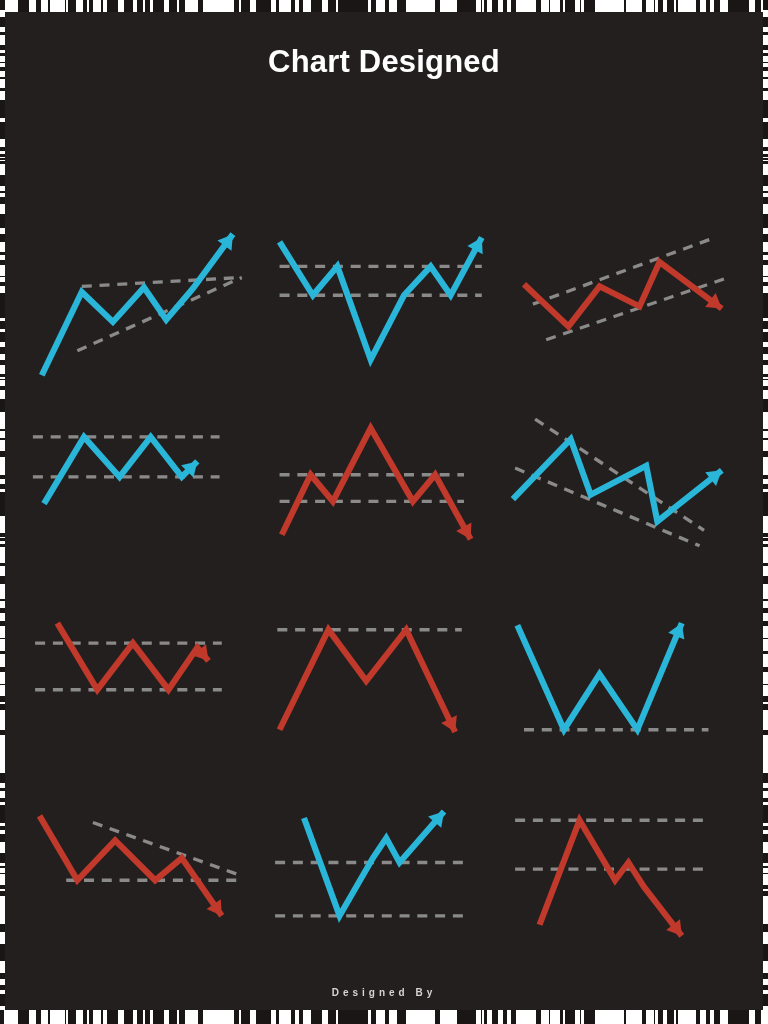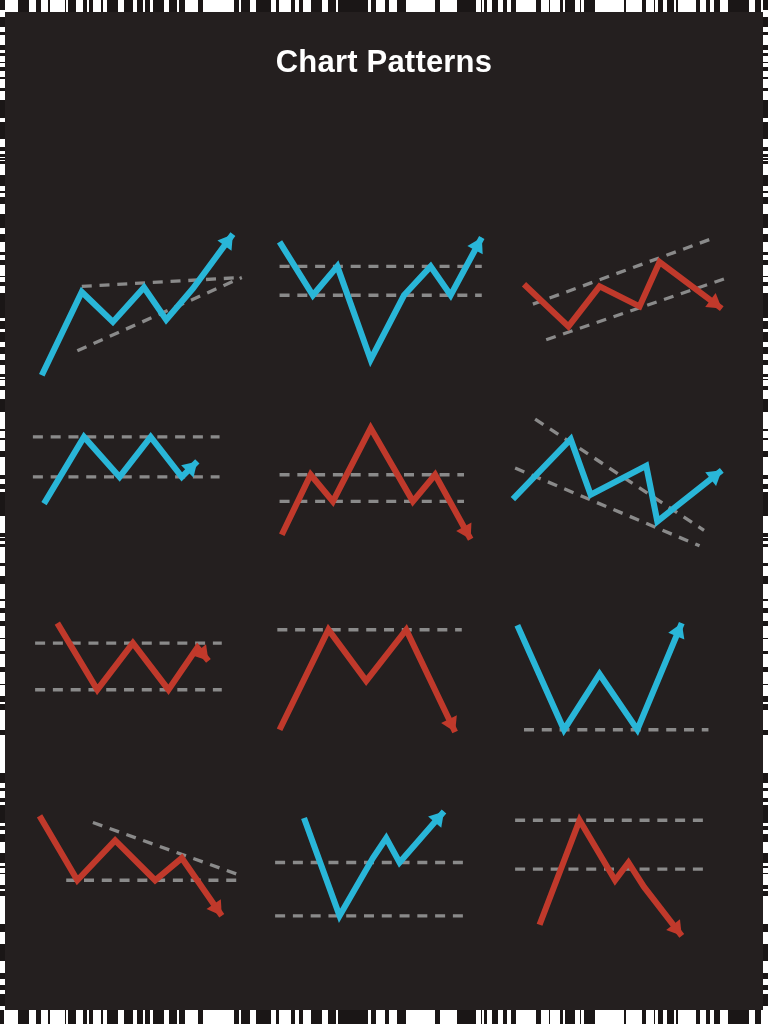--- a/index.html
+++ b/index.html
@@ -937,21 +937,21 @@
       <span style="background: rgb(26, 22, 22); height: 4px; flex: 0 0 auto;"></span>
       <span style="background: rgb(255, 255, 255); height: 4px; flex: 0 0 auto;"></span>
       <span style="background: rgb(255, 255, 255); height: 2px; flex: 0 0 auto;"></span>
       <span style="background: rgb(26, 22, 22); height: 3px; flex: 0 0 auto;"></span>
       <span style="background: rgb(255, 255, 255); height: 5px; flex: 0 0 auto;"></span>
       <span style="background: rgb(26, 22, 22); height: 2px; flex: 0 0 auto;"></span>
       <span style="background: rgb(26, 22, 22); height: 3px; flex: 0 0 auto;"></span>
     </div>
 
   <div class="header">
-    <p class="subtitle">Chart Patterns</p>
+    <p class="subtitle">Chart Designed</p>
   </div>
 
   <div class="grid" id="pattern-grid">
       <div class="cell">
         <svg viewBox="0 0 216 160" preserveAspectRatio="xMidYMid meet">
           <line x1="52" y1="70" x2="196" y2="62" stroke="#8a8a8a" stroke-width="3" stroke-dasharray="9 7" stroke-linecap="butt"></line>
           <line x1="48" y1="128" x2="196" y2="62" stroke="#8a8a8a" stroke-width="3" stroke-dasharray="9 7" stroke-linecap="butt"></line>
           <polyline points="16,150 52,75 80,102 108,71 128,100 152,72 188,23" fill="none" stroke="#29b6d8" stroke-width="5.5" stroke-linejoin="miter" stroke-linecap="butt"></polyline>
           <polygon points="188,23 186.7469667911082,37.94757196930038 174.11024284234074,28.663448251838563" fill="#29b6d8"></polygon>
         </svg>
@@ -1038,20 +1038,21 @@
         <svg viewBox="0 0 216 160" preserveAspectRatio="xMidYMid meet">
           <line x1="10" y1="24" x2="186" y2="24" stroke="#8a8a8a" stroke-width="3" stroke-dasharray="9 7" stroke-linecap="butt"></line>
           <line x1="10" y1="68" x2="186" y2="68" stroke="#8a8a8a" stroke-width="3" stroke-dasharray="9 7" stroke-linecap="butt"></line>
           <polyline points="32,118 68,24 100,78 112,62 126,84 160,128" fill="none" stroke="#c0392b" stroke-width="5.5" stroke-linejoin="miter" stroke-linecap="butt"></polyline>
           <polygon points="160,128 145.9769717006326,122.67508898523734 158.38480864079452,113.0872149860213" fill="#c0392b"></polygon>
         </svg>
       </div>
     </div>
 
   <div class="credit">
+    <p class="credit-small">Designed By</p>
   </div>
 
   <div class="barcode bottom">
       <span style="background: rgb(26, 22, 22); width: 4px; flex: 0 0 auto;"></span>
       <span style="background: rgb(255, 255, 255); width: 4px; flex: 0 0 auto;"></span>
       <span style="background: rgb(255, 255, 255); width: 4px; flex: 0 0 auto;"></span>
       <span style="background: rgb(255, 255, 255); width: 5px; flex: 0 0 auto;"></span>
       <span style="background: rgb(255, 255, 255); width: 1px; flex: 0 0 auto;"></span>
       <span style="background: rgb(26, 22, 22); width: 2px; flex: 0 0 auto;"></span>
       <span style="background: rgb(26, 22, 22); width: 6px; flex: 0 0 auto;"></span>

